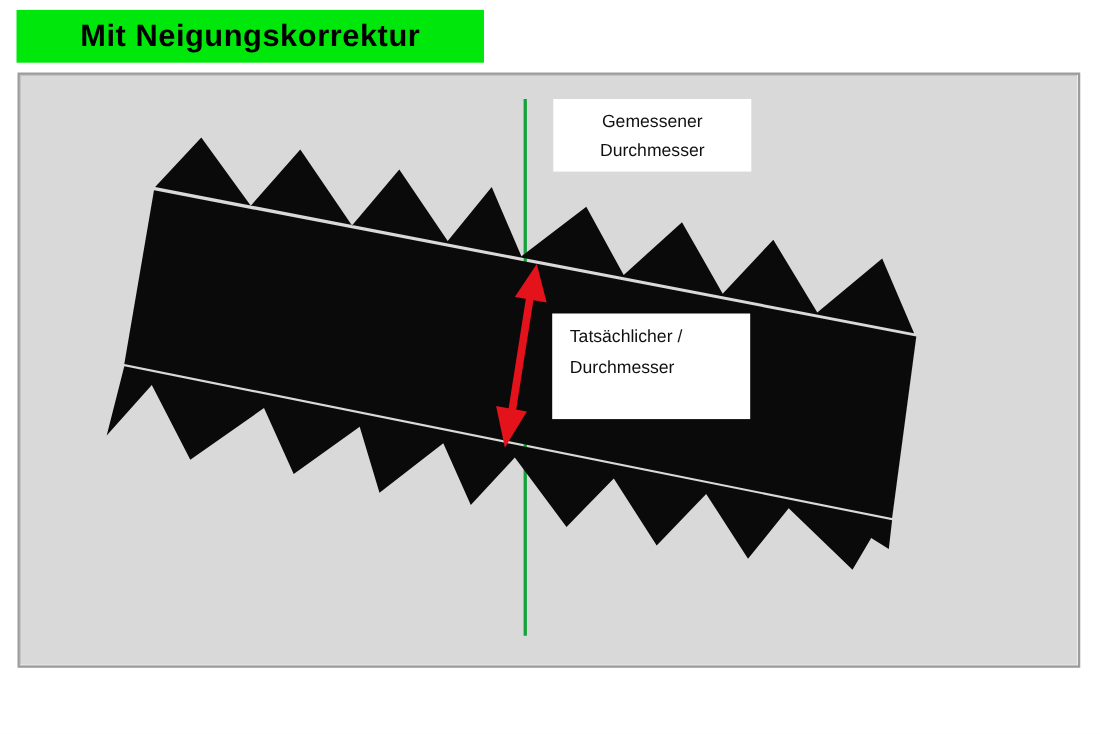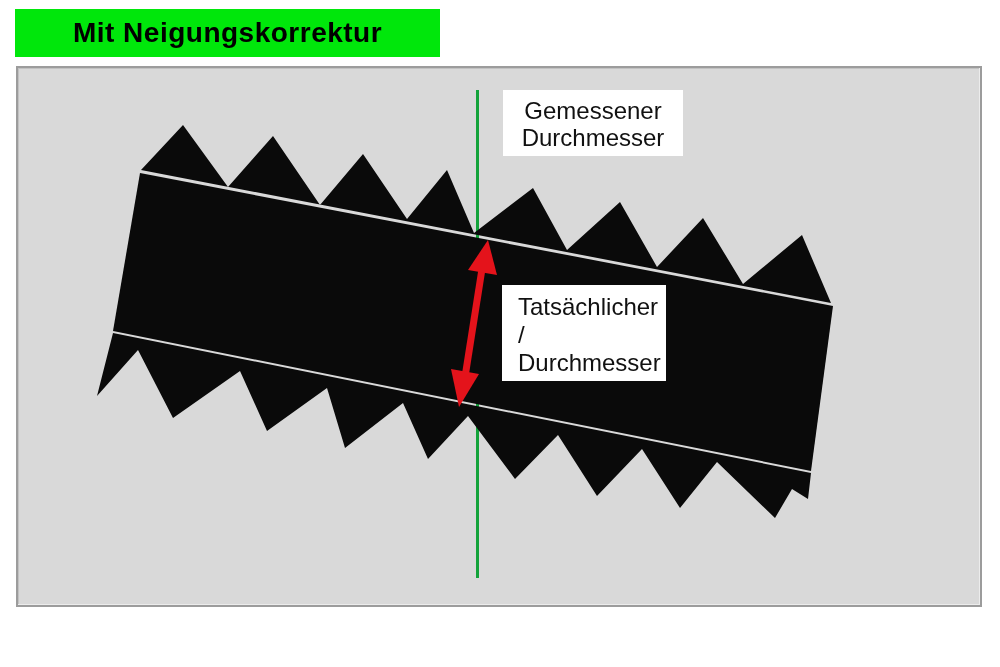--- a/index.html
+++ b/index.html
@@ -60,36 +60,36 @@
   .arrow-stroke {
     stroke: var(--arrow, #e4131b);
     stroke-width: 7;
     fill: none;
   }
   .arrow-fill { fill: var(--arrow, #e4131b); }
   .label-box {
     position: absolute;
     background: var(--label-bg, #ffffff);
     color: var(--label-text, #111111);
-    font-size: 24px;
+    font-size: 16px;
   }
   .label-measured {
     left: 503px;
     top: 90px;
     width: 180px;
     height: 66px;
     text-align: center;
     line-height: 27px;
     padding-top: 7px;
     box-sizing: border-box;
   }
   .label-corrected {
     left: 502px;
     top: 285px;
-    width: 164px;
+    width: 180px;
     height: 96px;
     text-align: left;
     line-height: 28px;
     padding: 8px 0 0 16px;
     box-sizing: border-box;
   }
 </style>
 </head>
 <body>
 

